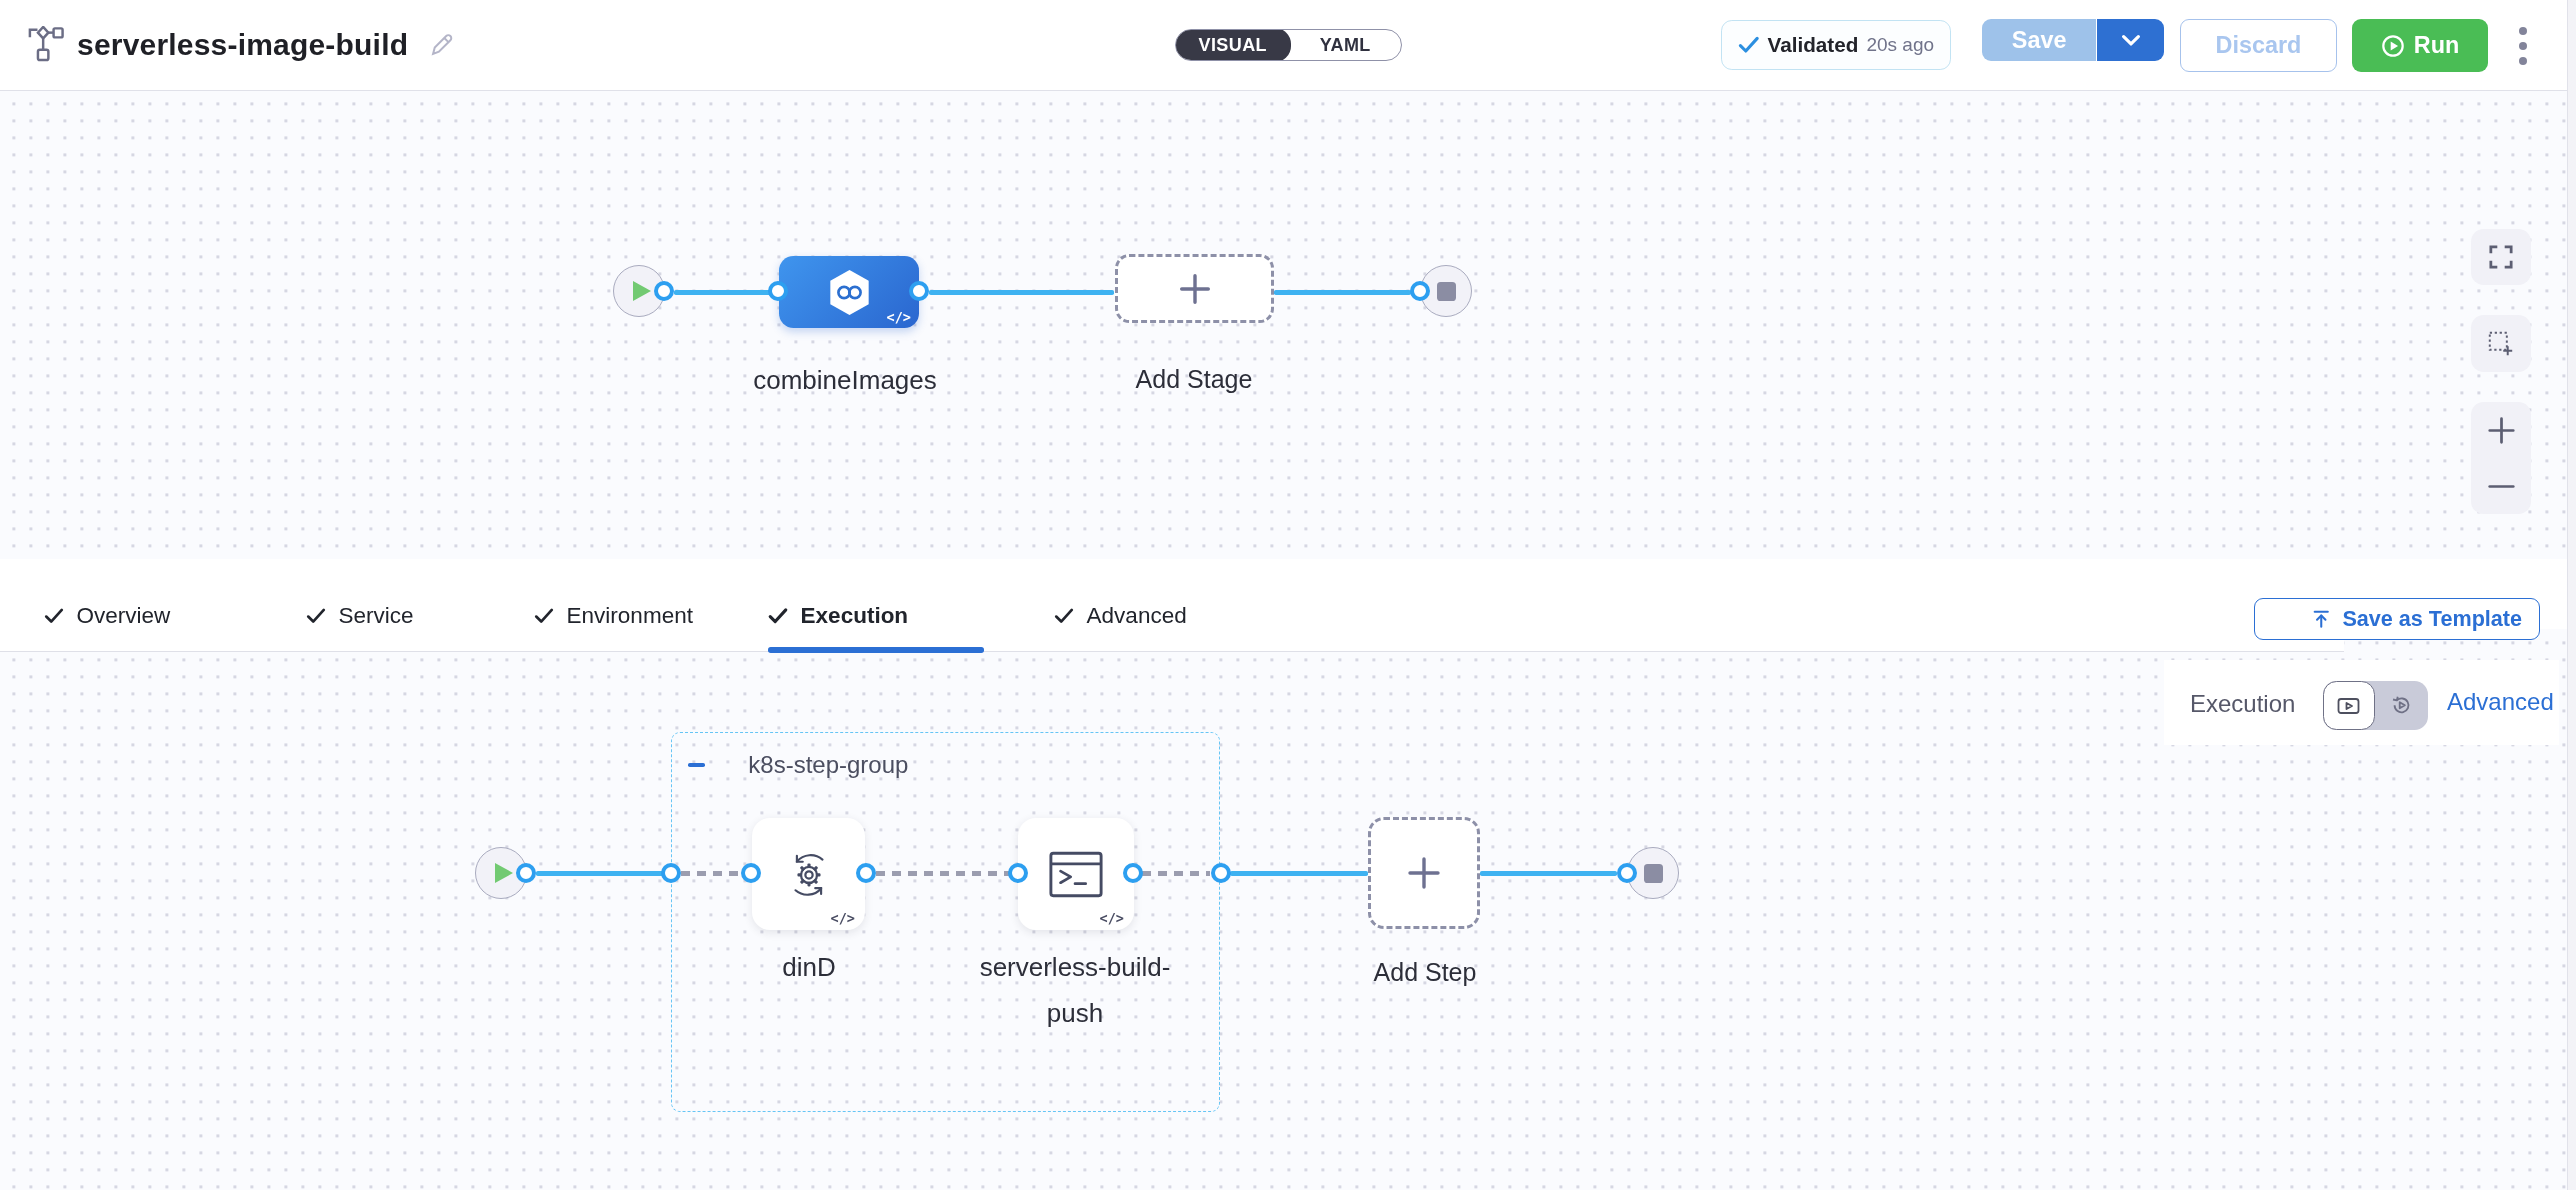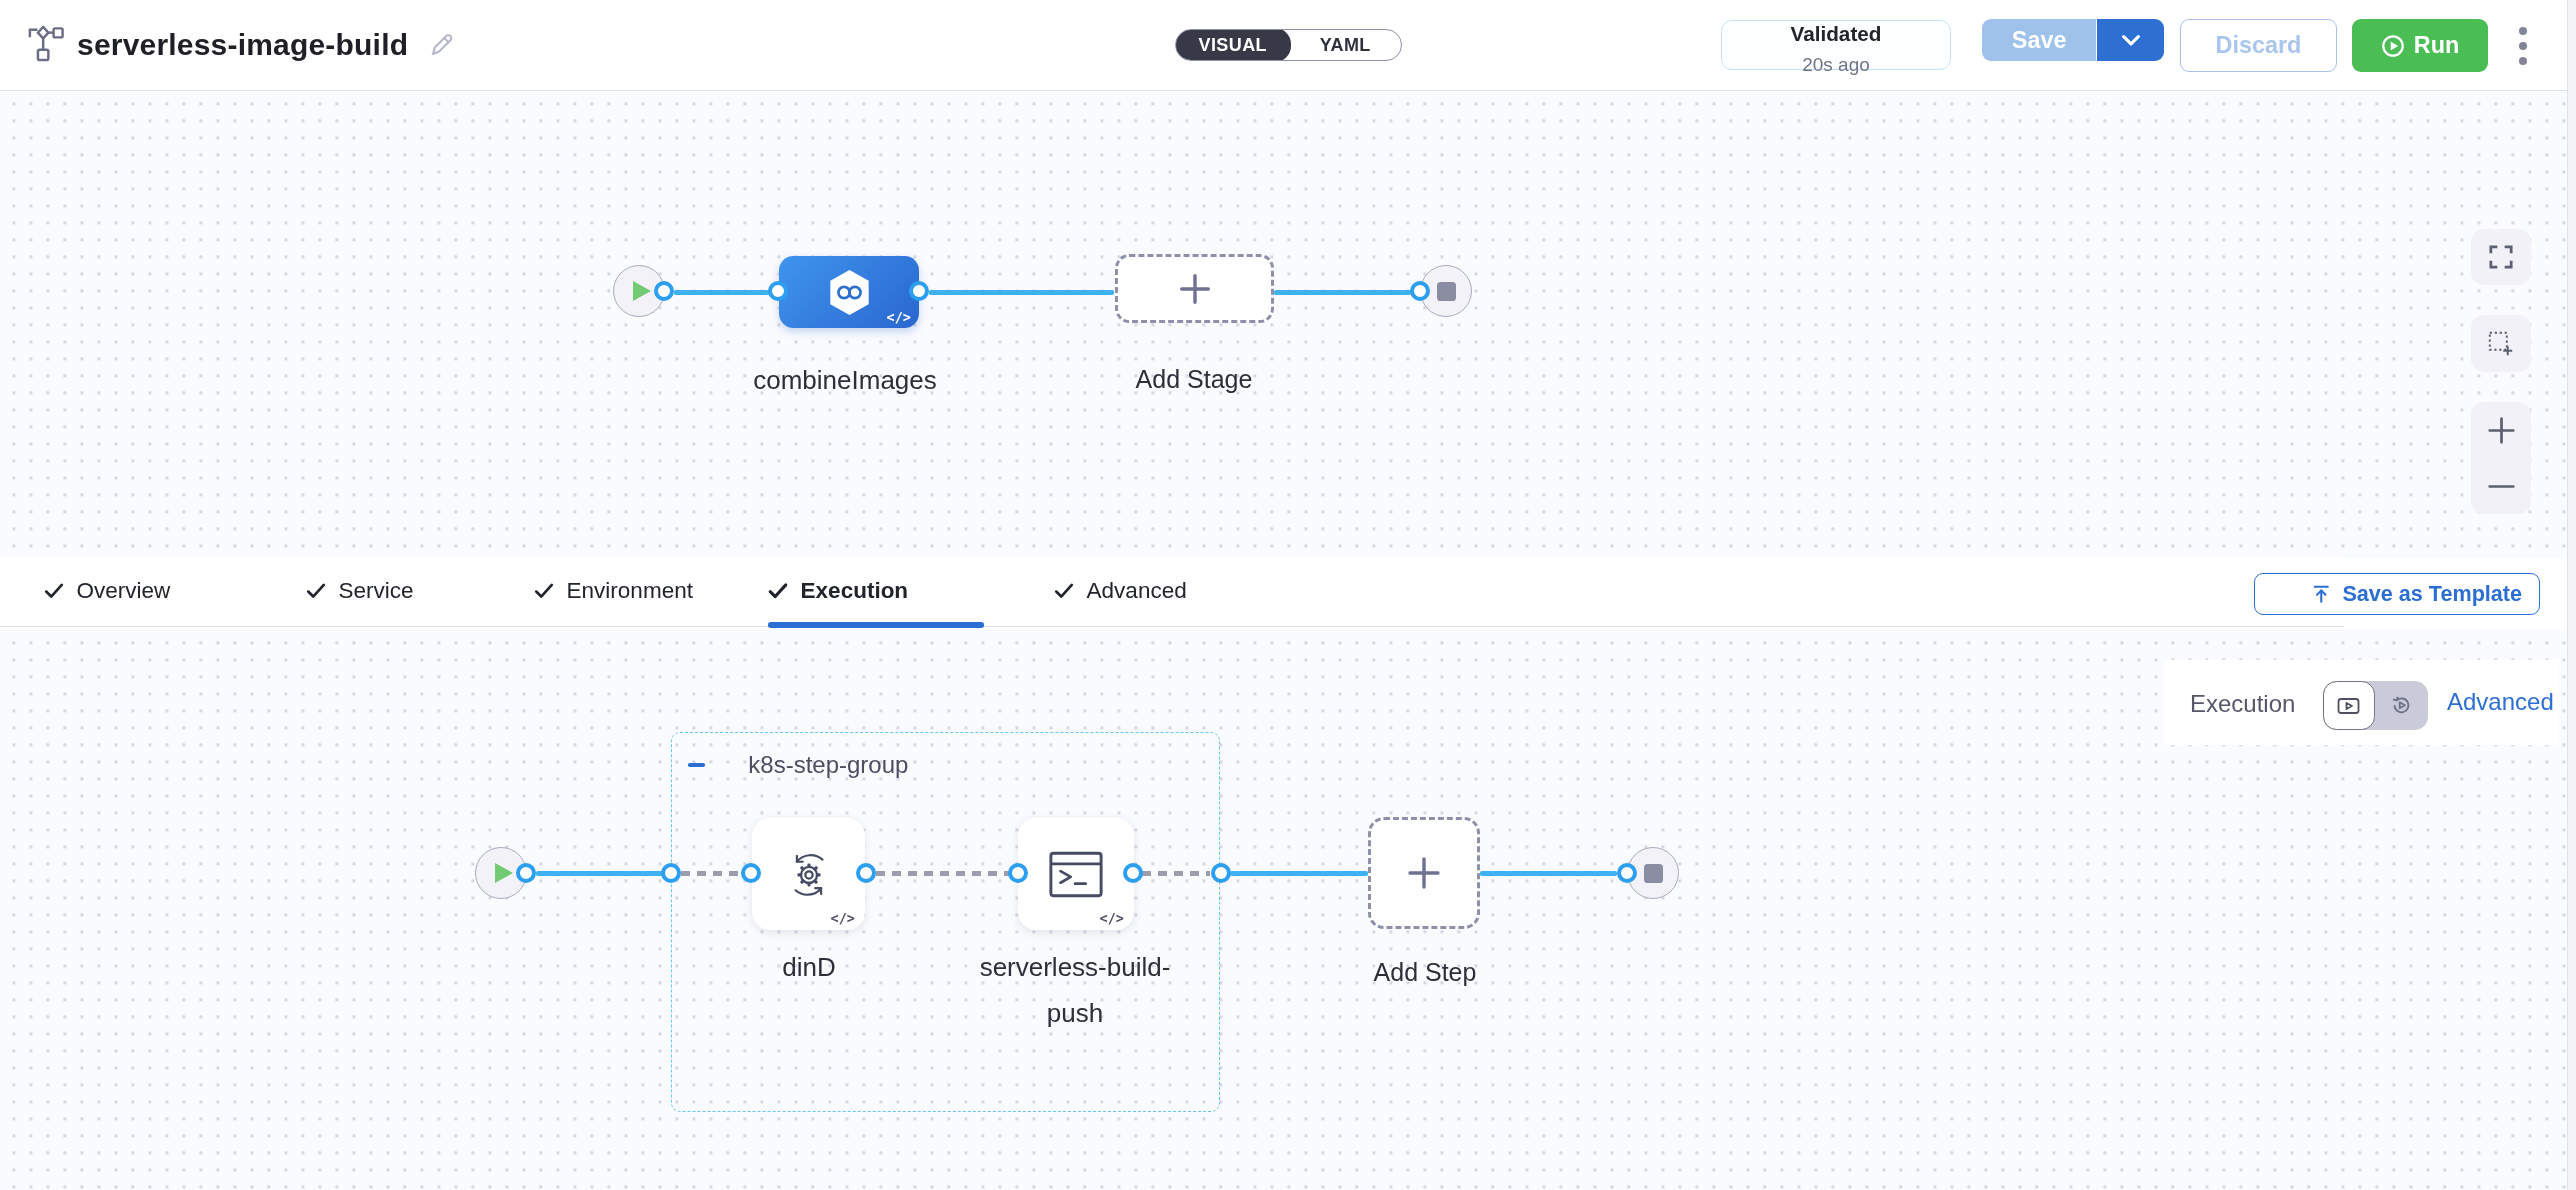--- a/index.html
+++ b/index.html
@@ -8,39 +8,39 @@
   
   .header{position:absolute;left:0;top:0;width:2576px;height:90px;background:#fff;border-bottom:1.8px solid #e0e1e9;z-index:20;}
   .hdr-left{position:absolute;left:27px;top:0;height:90px;display:flex;align-items:center;}
   .title{font-size:30px;font-weight:bold;color:#1f2026;margin-left:12px;letter-spacing:0.2px;}
   .pencil{margin-left:20px;display:flex;align-items:center;}
 
   .mode-toggle{position:absolute;left:1175px;top:29px;width:227px;height:32px;border:1.8px solid #8f91a8;border-radius:18px;background:#fff;display:flex;box-sizing:border-box;overflow:hidden;}
   .mode-seg{flex:1;display:flex;align-items:center;justify-content:center;font-size:18px;font-weight:bold;letter-spacing:0.4px;color:#30313f;cursor:pointer;}
   .mode-seg.active{background:#383946;color:#fff;border-radius:16px;margin:-1.8px;flex:1.05;}
 
-  .validated{position:absolute;left:1721px;top:20px;width:230px;height:50px;border:1.8px solid #c2e3f3;border-radius:10.8px;background:#fcfeff;display:flex;align-items:center;justify-content:center;box-sizing:border-box;gap:8px;flex-direction:column;}
+  .validated{position:absolute;left:1721px;top:20px;width:230px;height:50px;border:1.8px solid #c2e3f3;border-radius:10.8px;background:#fcfeff;display:flex;align-items:center;justify-content:center;box-sizing:border-box;gap:8px;}
   .validated .vlabel{font-size:20.7px;font-weight:bold;color:#23242b;}
   .validated .vtime{font-size:19px;color:#70738a;}
 
   .save-split{position:absolute;left:1982px;top:19px;width:182px;height:42px;border-radius:9px;overflow:hidden;display:flex;}
   .save-main{width:115px;background:#9ec2ea;color:#fff;font-size:23.4px;font-weight:bold;display:flex;align-items:center;justify-content:center;}
   .save-caret{width:67px;background:#2e70d2;display:flex;align-items:center;justify-content:center;border-left:1.8px solid #fff;}
   .discard-btn{position:absolute;left:2180px;top:19px;width:157px;height:53px;border:1.8px solid #a6c2ec;border-radius:9px;background:#fff;color:#a9c6ef;font-size:23.4px;font-weight:bold;display:flex;align-items:center;justify-content:center;box-sizing:border-box;}
   .run-btn{position:absolute;left:2352px;top:19px;width:136px;height:53px;border-radius:9px;background:#4abd55;color:#fff;font-size:23.4px;font-weight:bold;display:flex;align-items:center;justify-content:center;gap:9px;}
   .dots-menu{position:absolute;left:2509px;top:21.6px;width:27px;height:49px;display:flex;flex-direction:column;align-items:center;justify-content:center;gap:7.2px;}
   .dots-menu i{width:8px;height:8px;border-radius:50%;background:#82849a;}
 
   
   .canvas{position:absolute;left:0;width:2576px;background-color:#fafbfe;background-image:radial-gradient(circle,#d5d6e2 1.4px,transparent 1.6px);background-size:17px 17px;background-position:5.4px 5.4px;}
   .canvas1{top:90px;height:469px;}
   .canvas2{top:629px;height:561px;}
 
   
-  .tabbar{position:absolute;left:0;top:557px;width:2344px;height:70px;background:#fff;border-bottom:1.8px solid #dfe0e8;z-index:20;box-sizing:border-box;text-align:right;}
+  .tabbar{position:absolute;left:0;top:582px;width:2344px;height:70px;background:#fff;border-bottom:1.8px solid #dfe0e8;z-index:20;box-sizing:border-box;text-align:right;}
   .tab{position:absolute;top:0;height:68px;display:flex;align-items:center;gap:12.6px;font-size:22.5px;color:#21242c;cursor:pointer;}
   .tab.active{font-weight:bold;}
   .tab-underline{position:absolute;left:768px;bottom:-1.8px;width:216px;height:5.4px;background:#2b6fd4;border-radius:2.7px;}
   .save-template{position:absolute;left:2254px;top:16px;width:286px;height:42px;border:1.8px solid #2b6fd4;border-radius:9px;background:#fff;color:#2b6fd4;font-size:21.6px;font-weight:bold;display:flex;align-items:center;justify-content:center;gap:10px;box-sizing:border-box;padding-left:38px;}
 
   
   .endpoint{position:absolute;width:52px;height:52px;border-radius:50%;background:#f2f2f8;border:1.8px solid #a9abbf;box-sizing:border-box;display:flex;align-items:center;justify-content:center;}
   .play-tri{width:0;height:0;border-left:18px solid #72ca72;border-top:10.8px solid transparent;border-bottom:10.8px solid transparent;margin-left:5.4px;}
   .stop-sq{width:19px;height:19px;border-radius:3.6px;background:#8b8da3;}
   .port{position:absolute;width:20px;height:20px;border-radius:50%;background:#fff;border:4.5px solid #2d9ff0;box-sizing:border-box;transform:translate(-50%,-50%);z-index:5;}

